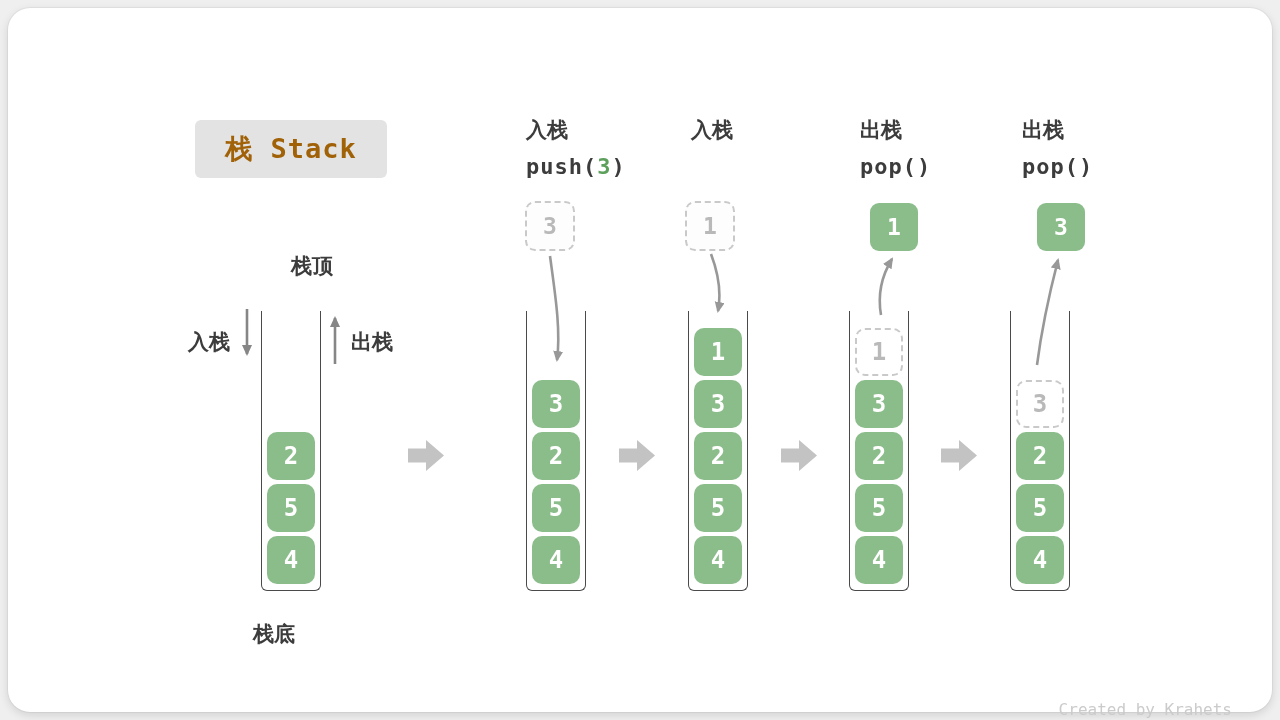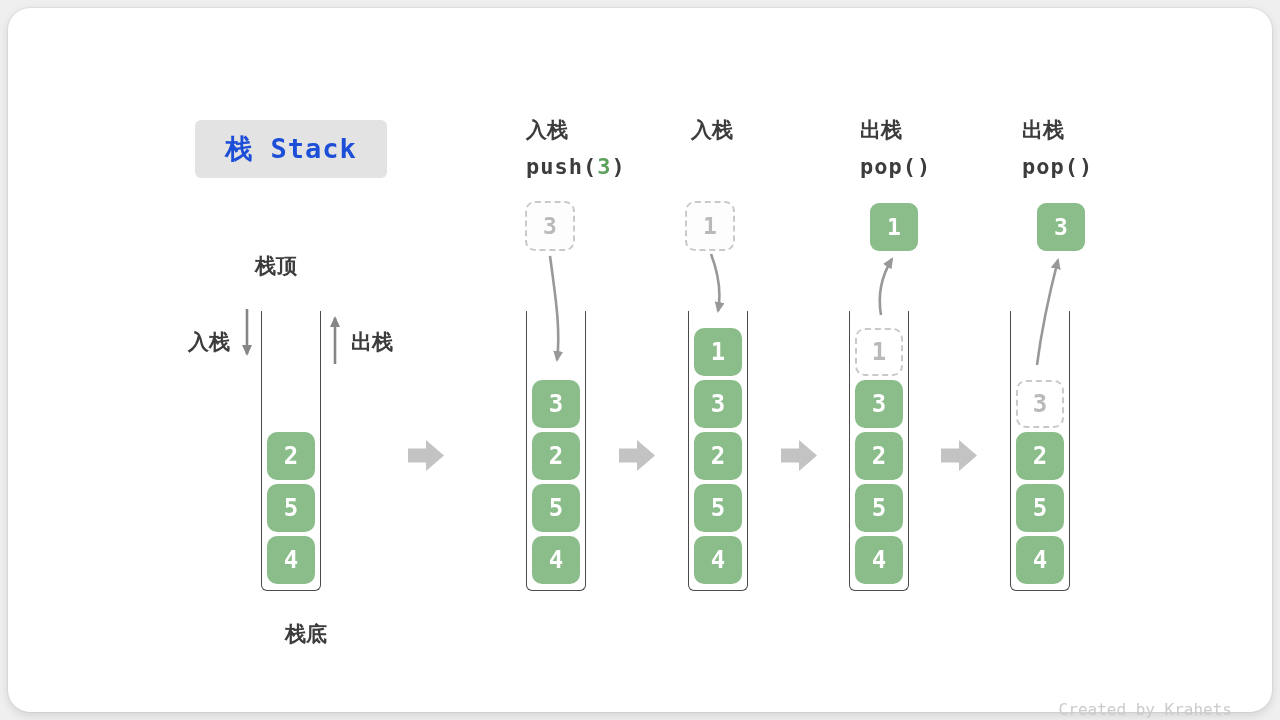--- a/index.html
+++ b/index.html
@@ -8,21 +8,21 @@
            font-family:"DejaVu Sans","Liberation Sans",sans-serif; }
   .card { position:absolute; left:8px; top:8px; width:1264px; height:704px;
           background:#ffffff; border-radius:22px;
           box-shadow:0 3px 10px rgba(0,0,0,0.13), 0 0 0 1px rgba(0,0,0,0.04); }
 
   
   .title-box { position:absolute; left:187px; top:112px; width:192px; height:58px;
                background:#e3e3e3; border-radius:6px;
                display:flex; align-items:center; justify-content:center; }
   .title-text { font-family:"DejaVu Sans Mono","DejaVu Sans",monospace;
-                font-weight:700; font-size:27px; color:#1d4ed8; letter-spacing:1px; }
+                font-weight:700; font-size:27px; color:#a16207; letter-spacing:1px; }
 
   
   .col-header { position:absolute; top:108px; width:150px; }
   .h-cn { font-size:21px; font-weight:700; color:#3c3c3c; }
   .h-code { margin-top:10px; font-family:"DejaVu Sans Mono","Liberation Mono",monospace;
             font-size:22px; font-weight:700; color:#3c3c3c; letter-spacing:1px; }
   .h-code .arg { color:#5ca05c; }
 
   
   .cn-label { position:absolute; font-size:21px; font-weight:700; color:#3c3c3c; }
@@ -84,22 +84,22 @@
     </div>
     <div class="col-header" style="left:852px">
       <div class="h-cn">出栈</div>
       <div class="h-code"><span>pop(</span><span class="arg"></span><span>)</span></div>
     </div>
     <div class="col-header" style="left:1014px">
       <div class="h-cn">出栈</div>
       <div class="h-code"><span>pop(</span><span class="arg"></span><span>)</span></div>
     </div>
 
-    <div class="cn-label" style="left:218px; top:244px; width:100px; text-align:center">栈顶</div>
-    <div class="cn-label" style="left:248px; top:612px; width:100px; text-align:center">栈底</div>
+    <div class="cn-label" style="left:225px; top:244px; width:100px; text-align:right">栈顶</div>
+    <div class="cn-label" style="left:216px; top:612px; width:100px; text-align:center">栈底</div>
     <div class="cn-label" style="left:146px; top:320px; width:76px; text-align:right">入栈</div>
     <div class="cn-label" style="left:343px; top:320px; width:76px; text-align:left">出栈</div>
 
     <div class="well" style="left:253px"></div>
     <div class="well" style="left:518px"></div>
     <div class="well" style="left:680px"></div>
     <div class="well" style="left:841px"></div>
     <div class="well" style="left:1002px"></div>
 
     <div class="float-dashed" style="left:517px; top:193px">3</div>

